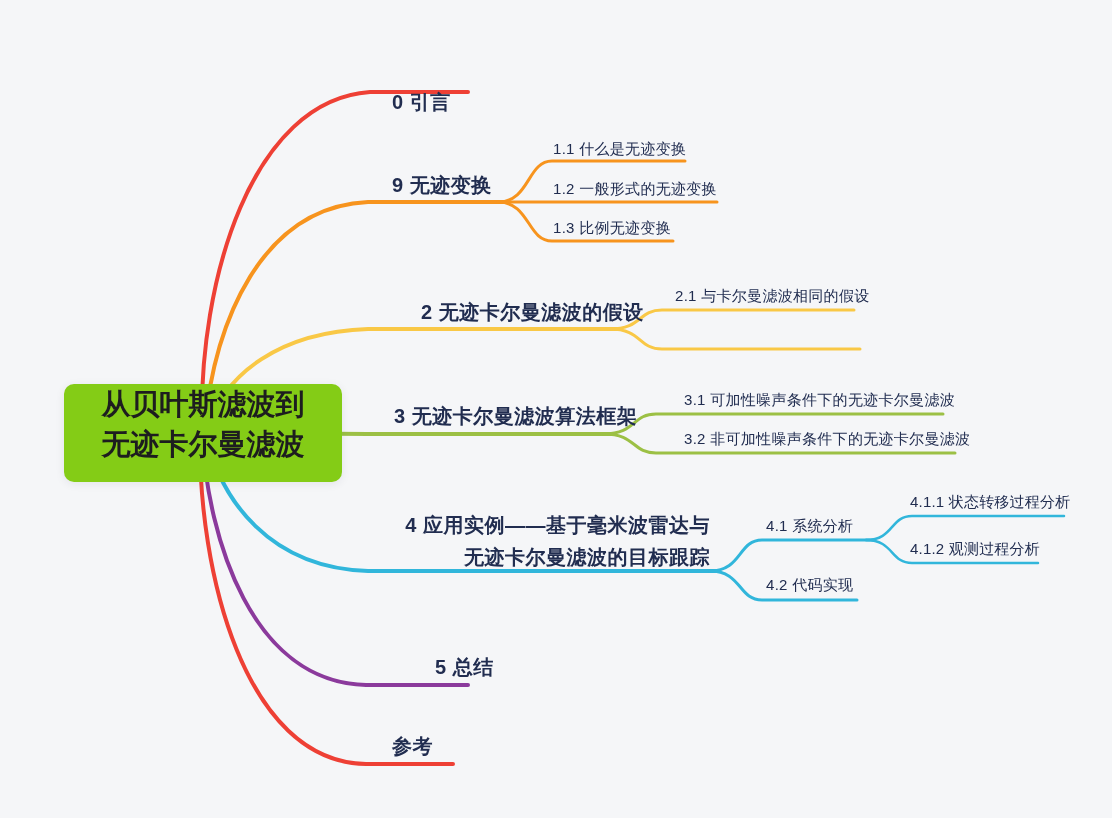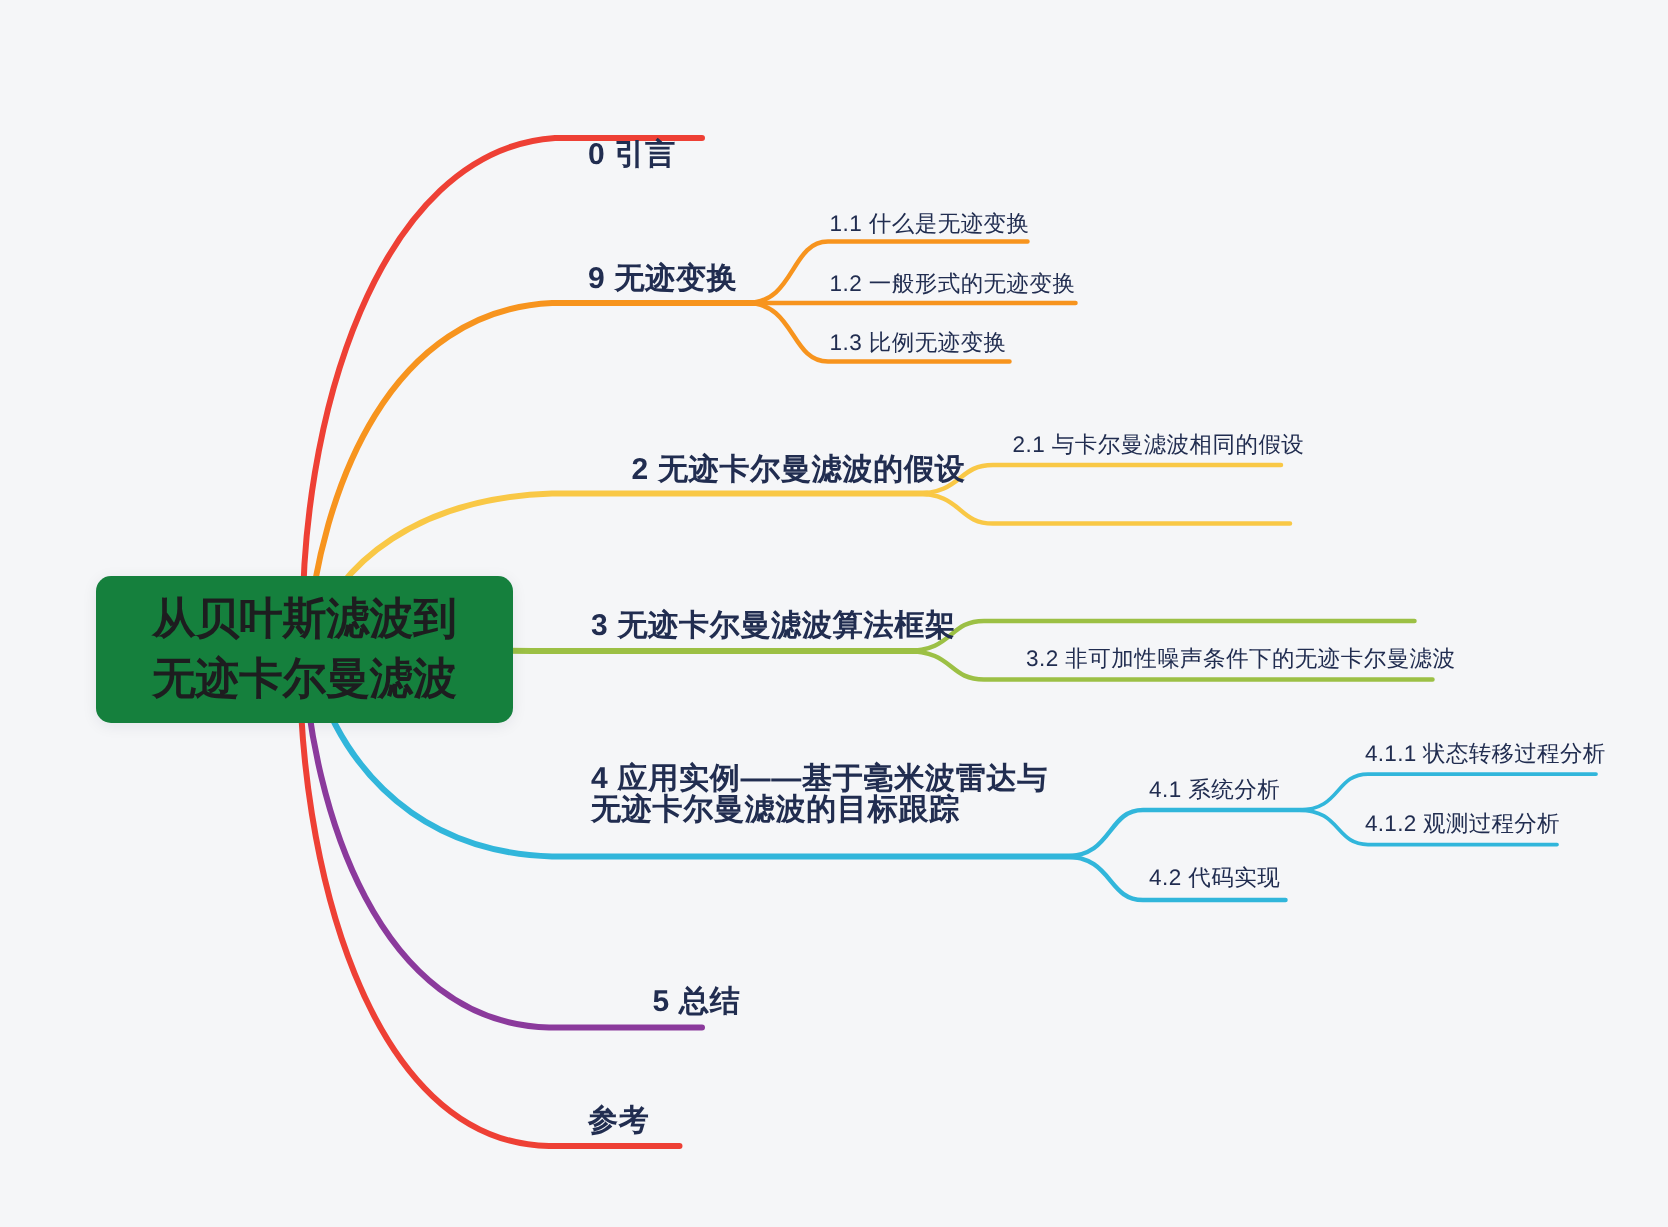--- a/index.html
+++ b/index.html
@@ -13,29 +13,29 @@
   svg.links{position:absolute;left:0;top:0;width:1112px;height:818px;}
   .label{
     position:absolute;
     color:#212D50;
     white-space:nowrap;
     cursor:default;
   }
   .topic{font-size:20px;font-weight:700;letter-spacing:0.5px;}
   .subtopic{font-size:15px;font-weight:500;letter-spacing:0.3px;}
   .subsubtopic{font-size:15px;font-weight:500;letter-spacing:0.2px;}
-  .topic.wrap{white-space:normal;width:316px;line-height:21px;}
+  .topic.wrap{white-space:normal;width:316px;line-height:32px;text-align:right;}
   .root-node{
     position:absolute;
     left:64px;top:384px;
     width:278px;height:98px;
-    background:#15803d;
+    background:#84cc16;
     border-radius:10px;
     box-shadow:0 2px 10px rgba(30,30,60,0.08);
-    display:flex;align-items:center;justify-content:center;
+    display:flex;align-items:flex-start;justify-content:center;
     text-align:center;
   }
   .root-title{
     font-size:29px;font-weight:700;
     line-height:40px;
     color:#1D1D1F;
     white-space:pre-line;
   }
 </style>
 </head>
@@ -80,20 +80,21 @@
 
   <div class="label topic" style="left:392px;top:172px;">9 无迹变换</div>
   <div class="label subtopic" style="left:553px;top:140px;">1.1 什么是无迹变换</div>
   <div class="label subtopic" style="left:553px;top:180px;">1.2 一般形式的无迹变换</div>
   <div class="label subtopic" style="left:553px;top:219px;">1.3 比例无迹变换</div>
 
   <div class="label topic" style="left:374px;top:299px;margin-left:47px;">2 无迹卡尔曼滤波的假设</div>
   <div class="label subtopic" style="left:675px;top:287px;">2.1 与卡尔曼滤波相同的假设</div>
 
   <div class="label topic" style="left:394px;top:403px;">3 无迹卡尔曼滤波算法框架</div>
+  <div class="label subtopic" style="left:684px;top:391px;">3.1 可加性噪声条件下的无迹卡尔曼滤波</div>
   <div class="label subtopic" style="left:684px;top:430px;">3.2 非可加性噪声条件下的无迹卡尔曼滤波</div>
 
   <div class="label topic wrap" style="left:394px;top:509px;">4 应用实例——基于毫米波雷达与无迹卡尔曼滤波的目标跟踪</div>
   <div class="label subtopic" style="left:766px;top:517px;">4.1 系统分析</div>
   <div class="label subsubtopic" style="left:910px;top:493px;">4.1.1 状态转移过程分析</div>
   <div class="label subsubtopic" style="left:910px;top:540px;">4.1.2 观测过程分析</div>
   <div class="label subtopic" style="left:766px;top:576px;">4.2 代码实现</div>
 
   <div class="label topic" style="left:409px;top:654px;margin-left:26px;">5 总结</div>
 

